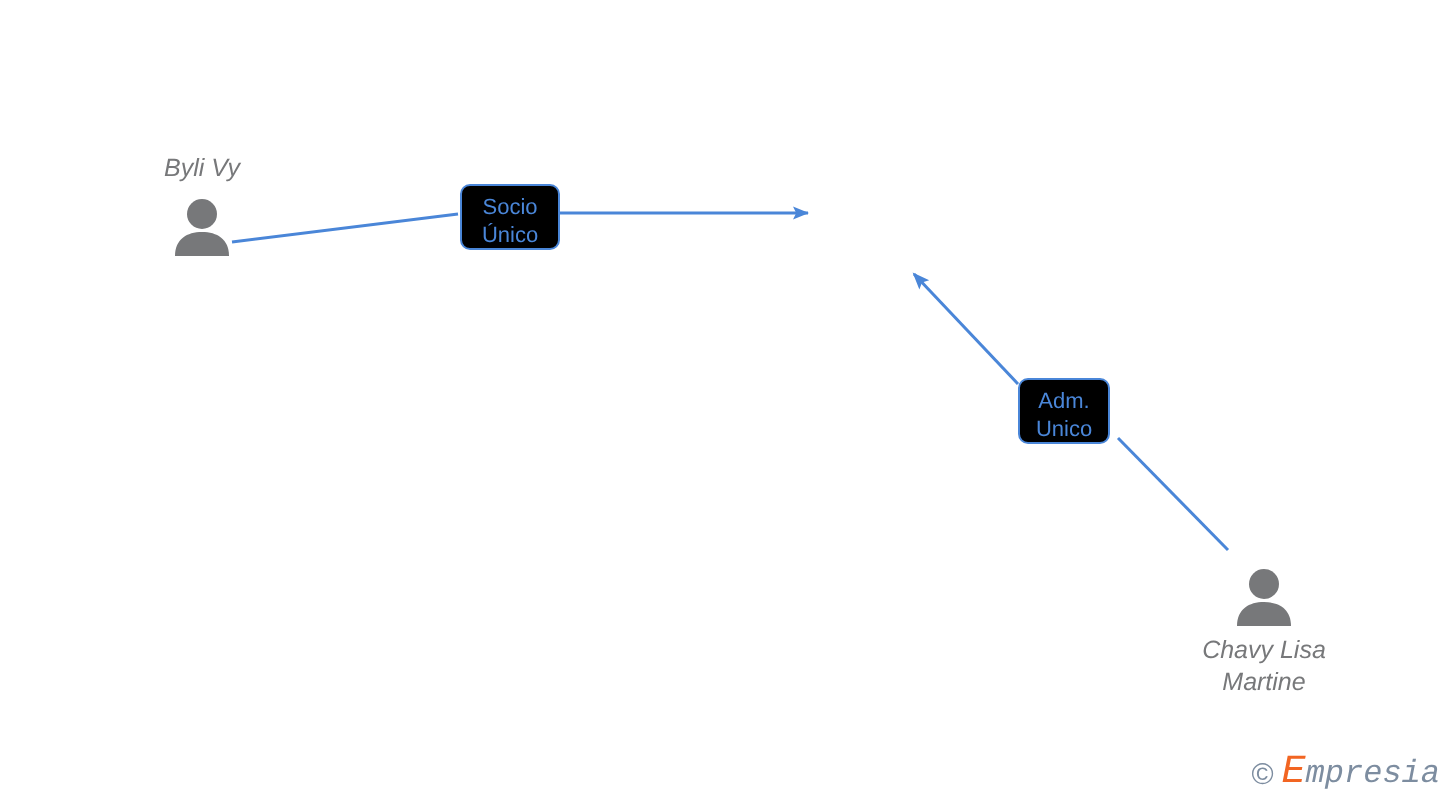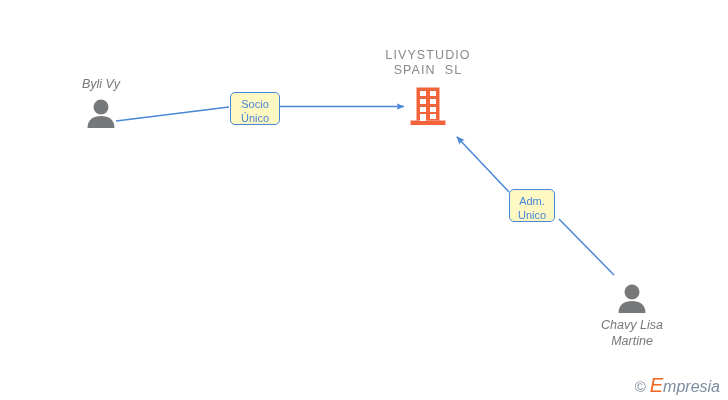--- a/index.html
+++ b/index.html
@@ -57,21 +57,21 @@
     white-space: pre-line;
   }
   .person-icon {
     display: block;
     margin: 0 auto;
   }
 
   
   .relation-box {
     position: absolute;
-    background: #fef9c3;
+    background: #000000;
     border: 1px solid #4a86d8;
     border-radius: 5px;
     color: #4a86d8;
     font-size: 11px;
     line-height: 14px;
     text-align: center;
     padding: 4px 7px 5px 7px;
     white-space: pre-line;
     box-sizing: border-box;
   }
@@ -84,21 +84,21 @@
     display: flex;
     align-items: center;
     gap: 4px;
   }
   .wm-copy {
     color: #7d8da0;
     font-size: 15px;
     line-height: 15px;
   }
   .wm-word {
-    font-family: Liberation Sans, sans-serif;
+    font-family: Liberation Mono, monospace;
     font-style: italic;
     font-size: 16px;
     color: #7d8da0;
     line-height: 16px;
     letter-spacing: 0px;
   }
   .wm-word .wm-cap {
     color: #f26522;
     font-size: 20px;
   }
@@ -120,40 +120,20 @@
 
     <line x1="116" y1="121" x2="229" y2="107" stroke="#4A86D8" stroke-width="1.5"></line>
 
     <line x1="280" y1="106.5" x2="404" y2="106.5" stroke="#4A86D8" stroke-width="1.5" marker-end="url(#arrow-right)"></line>
 
     <line x1="509" y1="192" x2="457" y2="137" stroke="#4A86D8" stroke-width="1.5" marker-end="url(#arrow-diag)"></line>
 
     <line x1="614" y1="275" x2="559" y2="219" stroke="#4A86D8" stroke-width="1.5"></line>
   </svg>
 
-  <div class="company-node" style="left:373px; top:48px; width:110px;">
-    <div class="company-title">LIVYSTUDIO</div>
-    <div class="company-title">SPAIN  SL</div>
-    <svg class="building-icon" width="38" height="40" viewBox="0 0 38 40">
-
-      <rect x="7.5" y="1.5" width="23" height="33" fill="#F4633A"></rect>
-
-      <rect x="1.5" y="34.5" width="35" height="4.5" fill="#F4633A"></rect>
-
-      <rect x="11" y="5" width="6" height="5" fill="#ffffff"></rect>
-      <rect x="21" y="5" width="6" height="5" fill="#ffffff"></rect>
-      <rect x="11" y="13" width="6" height="5" fill="#ffffff"></rect>
-      <rect x="21" y="13" width="6" height="5" fill="#ffffff"></rect>
-      <rect x="11" y="21" width="6" height="5" fill="#ffffff"></rect>
-      <rect x="21" y="21" width="6" height="5" fill="#ffffff"></rect>
-
-      <rect x="11" y="28" width="6" height="7" fill="#ffffff"></rect>
-      <rect x="21" y="28" width="6" height="5" fill="#ffffff"></rect>
-    </svg>
-  </div>
 
   <div class="person-node" style="left:31px; top:76px;font-style:italic;">
     <div class="person-label">Byli Vy</div>
     <svg class="person-icon" width="34" height="30" viewBox="0 0 34 30" style="margin-top:6px;">
       <circle cx="17" cy="9" r="7.5" fill="#77787A"></circle>
       <path d="M3.5,30 C3.5,21.5 9.5,18 17,18 C24.5,18 30.5,21.5 30.5,30 Z" fill="#77787A"></path>
     </svg>
   </div>
 
   <div class="person-node" style="left:562px; top:283px;font-style:italic;">

